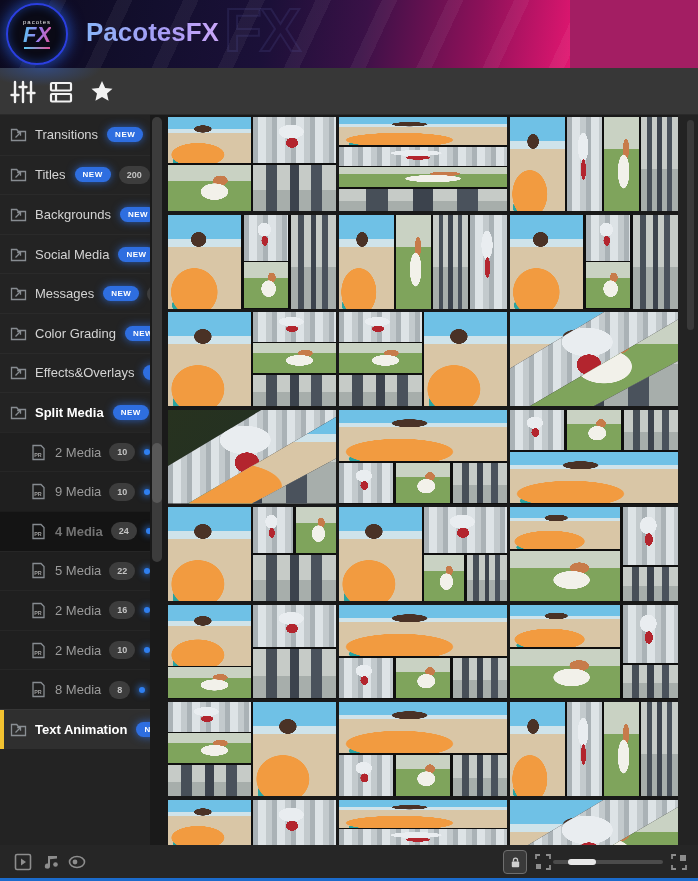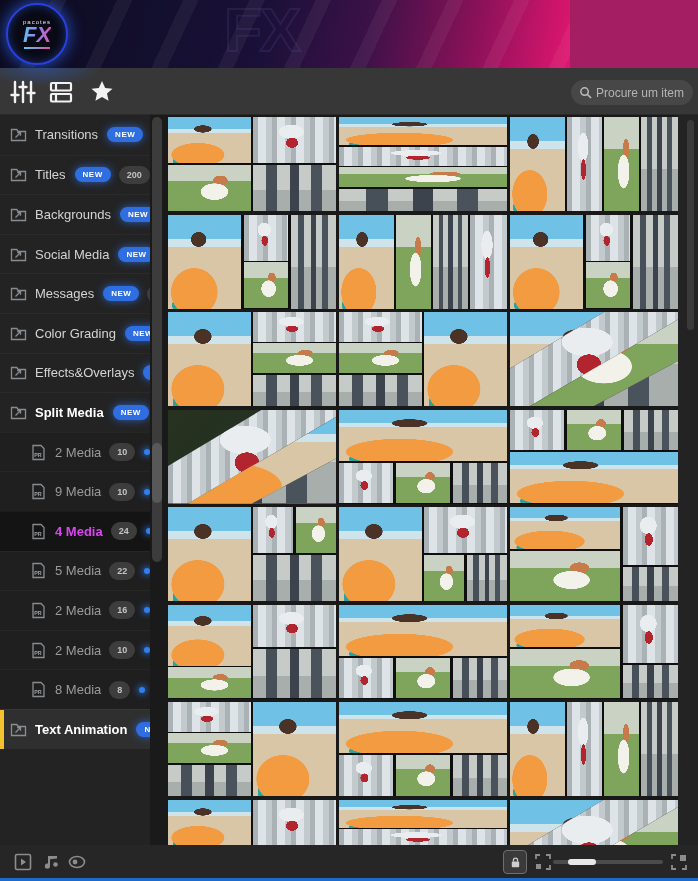--- a/index.html
+++ b/index.html
@@ -50,21 +50,21 @@
     padding-left:10px; border-top:1px solid rgba(255,255,255,.035); cursor:pointer; }
   .sb-item:first-child { border-top:none; }
   .sb-item.indent { padding-left:30px; background:#1f1f1f; }
   .sb-item.selected { background:#141414; }
   .sb-item.hl { background:#2f2f2f; }
   .sb-icon { width:17px; height:17px; flex:none; margin-right:8px; opacity:.85; }
   .sb-icon svg { width:100%; height:100%; }
   .sb-label { font-size:13px; color:#d4d4d4; white-space:nowrap; }
   .sb-item.dim .sb-label { color:#9b9b9b; }
   .sb-item.bold .sb-label { font-weight:bold; color:#ffffff; }
-  .sb-item.selected .sb-label { color:#d946ef; font-weight:bold; }
+  .sb-item.selected .sb-label { color:#737373; font-weight:bold; }
   .badge-new { margin-left:9px; flex:none; background:#2e6ee0; color:#fff; font-size:8px;
     font-weight:bold; letter-spacing:.5px; border-radius:9px; padding:3px 8px;
     box-shadow:0 0 9px rgba(46,110,224,.8); }
   .count { margin-left:8px; flex:none; background:#3d3d3d; color:#c3c3c3; font-size:9px;
     font-weight:bold; border-radius:9px; padding:4px 8px; }
   .count.yellow { background:#f2c230; color:#222; }
   .dot { margin-left:9px; flex:none; width:6px; height:6px; border-radius:50%;
     background:#2f7ff0; box-shadow:0 0 6px 2px rgba(47,127,240,.6); }
   .sel-bar { position:absolute; right:13px; top:3px; width:5px; height:33px; background:#f2c230; }
   .hl-bar { position:absolute; left:0; top:0; width:4px; height:100%; background:#f2c230; }
@@ -126,20 +126,21 @@
 <div id="app">
 
   <div class="header">
     <div class="header-right-block"></div>
     <div class="watermark">FX</div>
     <div class="logo-wrap">
       <div class="logo-sub">pacotes</div>
       <div class="logo-main">FX</div>
       <div class="logo-line"></div>
     </div>
+    <div class="app-title">PacotesFX</div>
   </div>
 
   <div class="toolbar">
     <div class="toolbar-glow"></div>
     <div class="tb-icon" style="left:10px">
       <svg viewBox="0 0 26 26" fill="none" stroke="currentColor" stroke-width="2.4" stroke-linecap="round">
         <line x1="5" y1="3" x2="5" y2="23"></line>
           <line x1="13" y1="3" x2="13" y2="23"></line>
           <line x1="21" y1="3" x2="21" y2="23"></line>
         <line x1="1.5" y1="16" x2="8.5" y2="16"></line>
@@ -153,27 +154,20 @@
           <rect x="3" y="15" width="20" height="7.5" rx="1"></rect>
         <line x1="8" y1="4" x2="8" y2="11.5"></line>
           <line x1="8" y1="15" x2="8" y2="22.5"></line>
       </svg>
     </div>
     <div class="tb-icon" style="left:89px">
       <svg viewBox="0 0 26 26" fill="currentColor">
         <path d="M13 2l3.2 7 7.3.7-5.5 4.9 1.6 7.2L13 18l-6.6 3.8 1.6-7.2L2.5 9.7l7.3-.7z"></path>
       </svg>
     </div>
-    <div class="search-pill">
-      <svg viewBox="0 0 14 14" fill="none" stroke="#bdbdbd" stroke-width="1.6">
-        <circle cx="6" cy="6" r="4"></circle>
-          <line x1="9" y1="9" x2="13" y2="13"></line>
-      </svg>
-      <input type="text" placeholder="Procure um item" style="">
-    </div>
   </div>
 
   <div class="sidebar" id="sidebar-list">
       <div class="sb-item">
         <span class="sb-icon"><svg viewBox="0 0 17 17" fill="none" stroke="#9aa0a6" stroke-width="1.3">
             <path d="M1.5 3.5h5.2l1.6 2h7.2v9H1.5z"></path>
             <path d="M5.5 11.5 10.5 6.5"></path>
             <path d="M7.2 6.5h3.3v3.3"></path>
           </svg></span>
         <span class="sb-label">Transitions</span>

